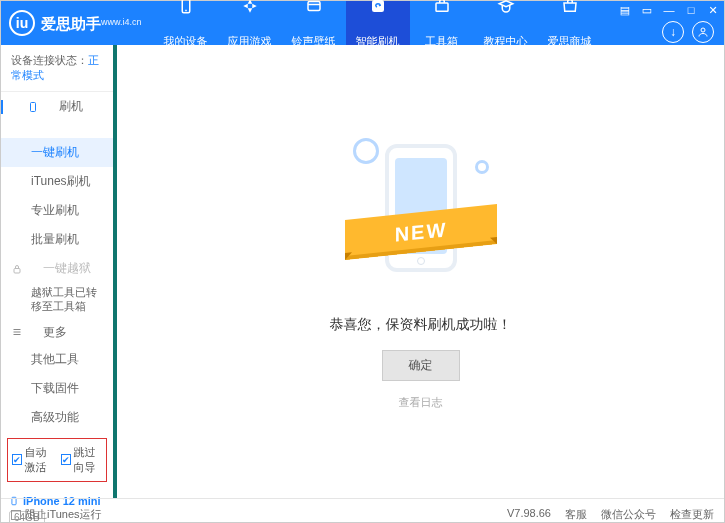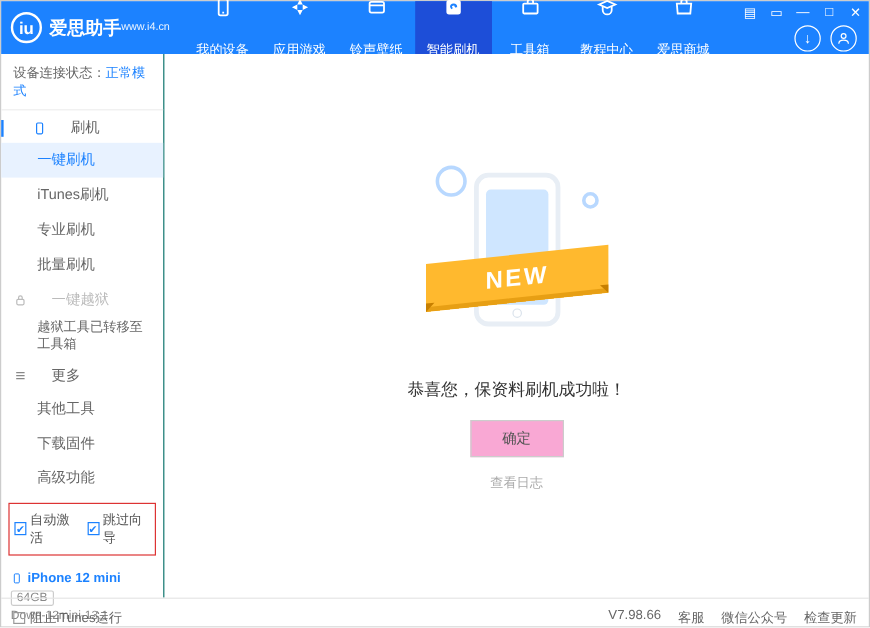--- a/index.html
+++ b/index.html
@@ -16,28 +16,28 @@
 .nav-item { width: 64px; display: flex; flex-direction: column; align-items: center; justify-content: center; gap: 19px; font-size: 11px; cursor: pointer; }
 .nav-item.active { background: #1d4ed8; }
 .nav-ico { width: 18px; height: 18px; display: flex; align-items: center; justify-content: center; }
 .topright { position: absolute; top: 0; right: 0; display: flex; flex-direction: column; align-items: flex-end; }
 .winbtns { display: flex; height: 18px; }
 .winbtn { width: 22px; display: flex; align-items: center; justify-content: center; font-size: 11px; color: #fff; cursor: pointer; }
 .circles { display: flex; gap: 8px; padding: 2px 10px 0 0; }
 .circle { width: 22px; height: 22px; border: 1.5px solid #fff; border-radius: 50%; display: flex; align-items: center; justify-content: center; font-size: 12px; color: #fff; cursor: pointer; }
 
 .body { flex: 1; display: flex; min-height: 0; }
-.sidebar { width: 136px; border-right: 1px solid #0f766e; display: flex; flex-direction: column; font-size: 12px; color: #555; }
+.sidebar { width: 116px; border-right: 4px solid #0f766e; display: flex; flex-direction: column; font-size: 12px; color: #555; }
 .status { padding: 8px 10px; font-size: 11px; color: #666; border-bottom: 1px solid #eee; }
 .status-val { color: #1c82ff; }
 .group { padding: 6px 10px 4px; display: flex; align-items: center; gap: 20px; color: #666; font-size: 12px; }
 .group-ico { width: 12px; height: 12px; }
 .group-bar { width: 2px; height: 14px; background: #1c82ff; margin-left: -10px; margin-right: 4px; }
 .item { padding: 6px 10px 6px 30px; cursor: pointer; color: #666; }
-.item.active { background: #e8f2ff; color: #1c82ff; }
+.item.active { background: #e8f2ff; color: #1c82ff; margin-top: 19px; }
 .note { font-size: 11px; color: #666; padding: 4px 10px 4px 30px; line-height: 1.3; }
 .checks { border: 1.5px solid #d33; margin: 6px; padding: 6px 4px; display: flex; gap: 8px; font-size: 11px; color: #555; }
 .chk { display: flex; align-items: center; gap: 3px; }
 .chkbox { width: 11px; height: 11px; border: 1px solid #1c82ff; display: inline-flex; align-items: center; justify-content: center; color: #1c82ff; font-size: 9px; }
 .device { padding: 6px 8px; font-size: 11px; color: #555; flex-shrink: 0; }
 .device-name { color: #1c82ff; font-weight: bold; display: flex; align-items: center; gap: 4px; }
 .device-badge { border: 1px solid #ccc; border-radius: 2px; padding: 0 4px; font-size: 10px; color: #888; display: inline-block; margin: 3px 0; }
 .device-sub { font-size: 10px; color: #888; }
 .spacer { flex: 1; }
 
@@ -47,21 +47,21 @@
 .phone-screen { position: absolute; inset: 10px 6px 14px; background: #cfe6ff; border-radius: 4px; }
 .phone-btn { position: absolute; bottom: 3px; left: 50%; transform: translateX(-50%); width: 8px; height: 8px; border: 1.5px solid #dbe3ec; border-radius: 50%; }
 .ring { position: absolute; width: 26px; height: 26px; border: 3px solid #b8d8ff; border-radius: 50%; }
 .ring1 { top: 4px; left: 2px; }
 .ring2 { top: 26px; right: 2px; width: 14px; height: 14px; }
 .ribbon { position: absolute; top: 78px; left: -6px; right: -6px; height: 40px; background: #ffb92e; transform: skewY(-6deg); display: flex; align-items: center; justify-content: center; font-weight: 900; font-size: 20px; color: #fff; letter-spacing: 2px; box-shadow: inset 0 -4px 0 #e79f14; }
 .ribbon::before, .ribbon::after { content: ""; position: absolute; bottom: -7px; border: 7px solid transparent; }
 .ribbon::before { left: 0; border-top-color: #c77f00; border-left-width: 0; }
 .ribbon::after { right: 0; border-top-color: #c77f00; border-right-width: 0; }
 .msg { margin-top: 22px; font-size: 14px; color: #333; }
-.okbtn { margin-top: 16px; padding: 6px 26px; border: 1px solid #ccc; background: #f9a8d4; font-size: 12px; color: #555; cursor: pointer; }
+.okbtn { margin-top: 16px; padding: 6px 26px; border: 1px solid #ccc; background: #e5e5e5; font-size: 12px; color: #555; cursor: pointer; }
 .link { margin-top: 14px; font-size: 11px; color: #aaa; cursor: pointer; }
 
 .footer { height: 24px; border-top: 1px solid #e5e5e5; display: flex; align-items: flex-end; font-size: 11px; color: #666; padding: 0 10px; }
 .footer .fl { display: flex; align-items: center; gap: 4px; }
 .footer .fr { margin-left: auto; display: flex; gap: 14px; }
 .fbox { width: 10px; height: 10px; border: 1px solid #999; display: inline-block; }
 </style>
 </head>
 <body>
 

